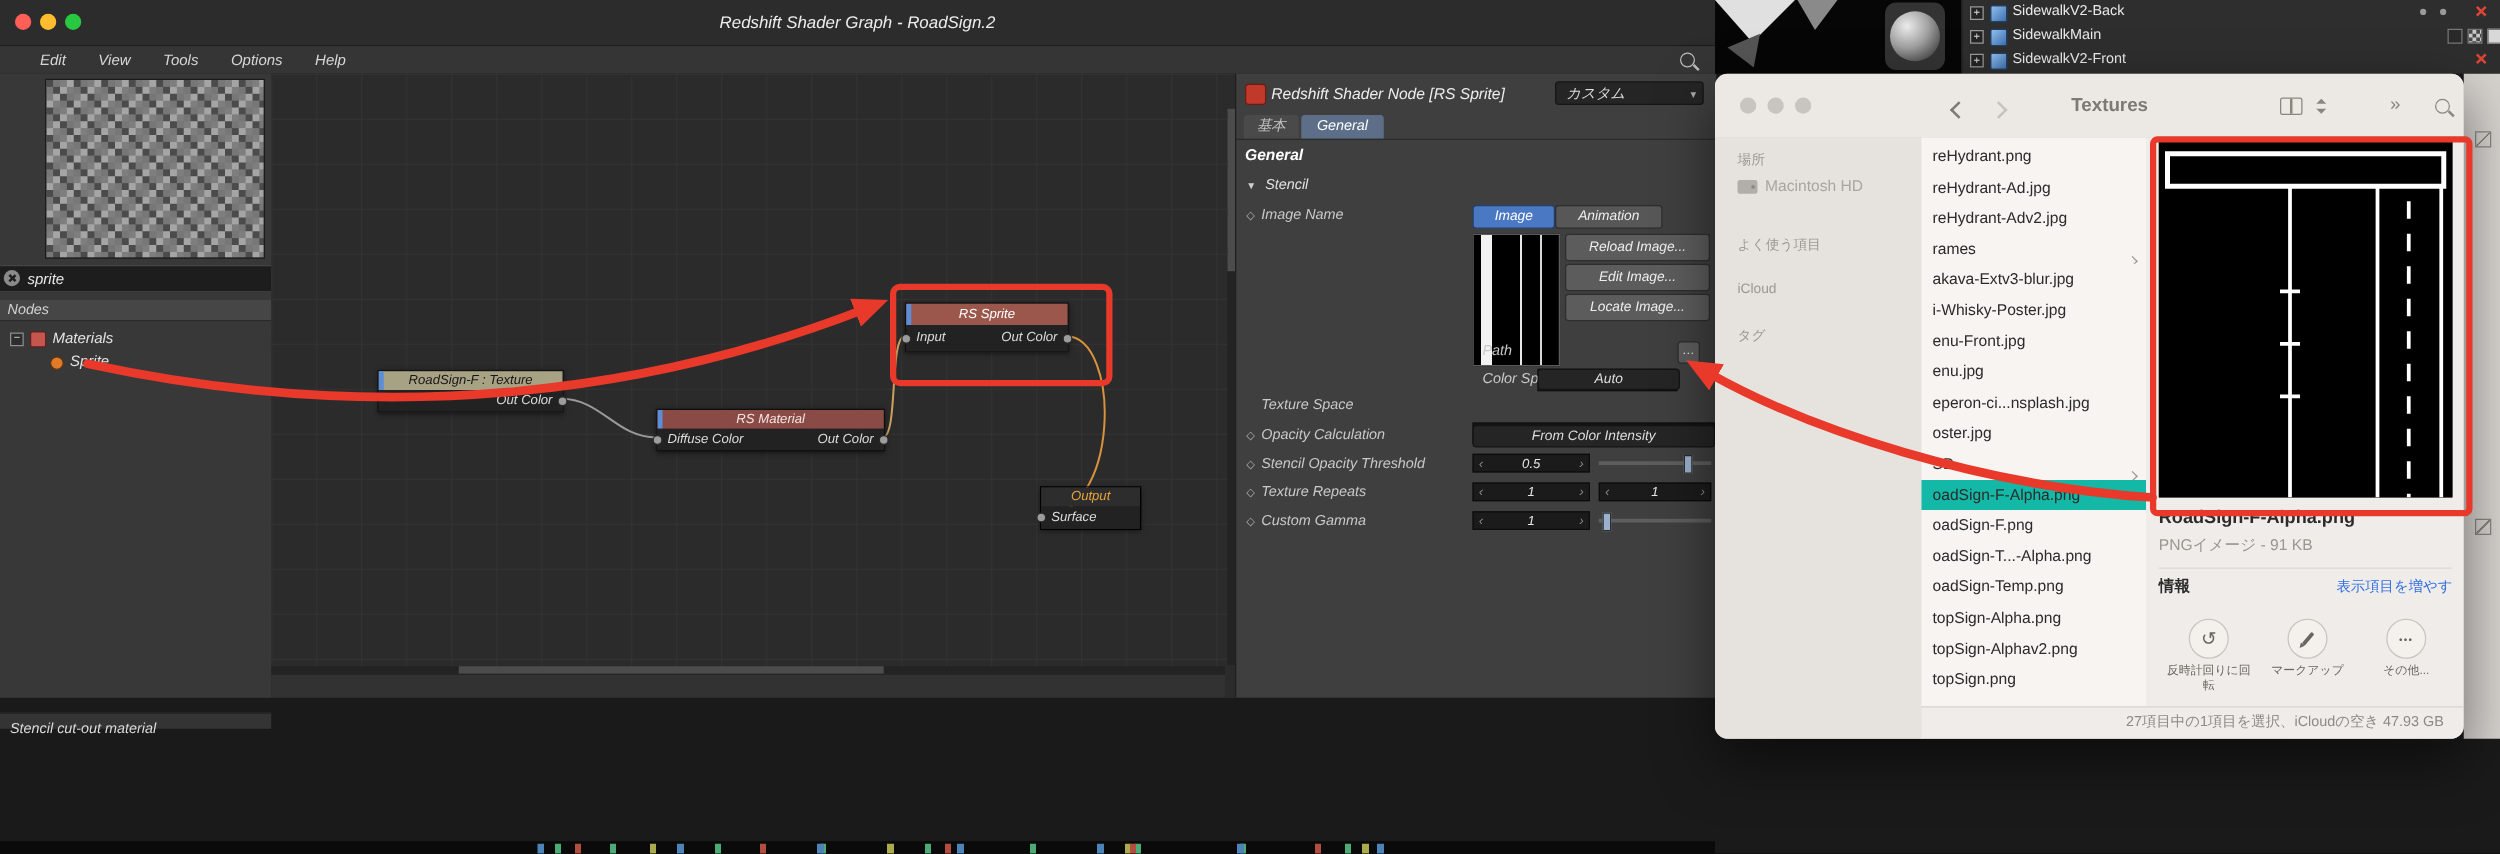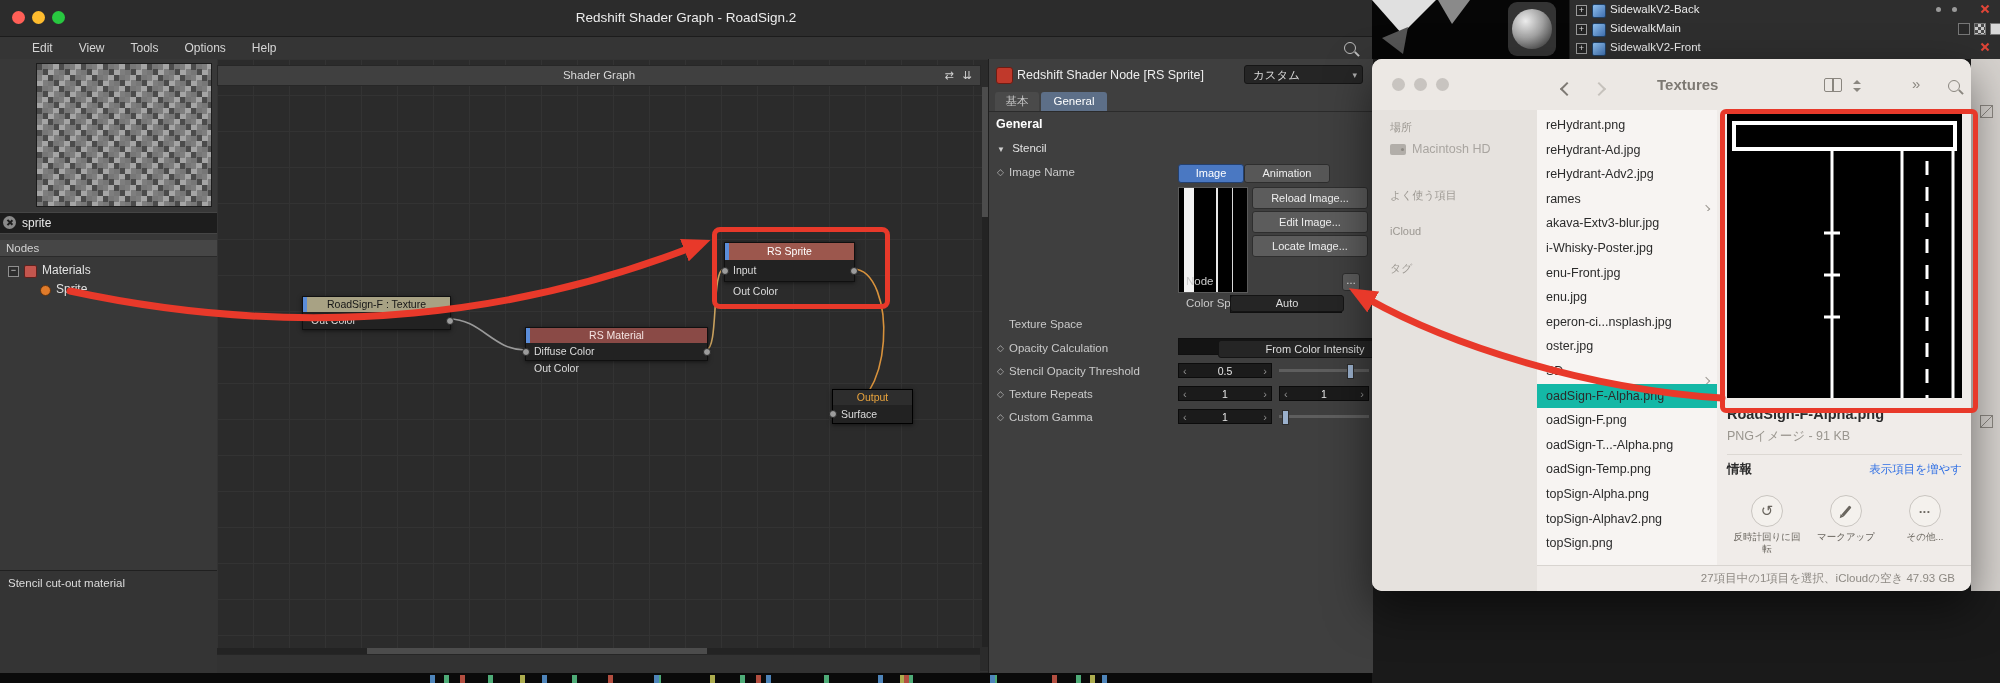--- a/index.html
+++ b/index.html
@@ -1,21 +1,21 @@
 <!DOCTYPE html>
 <html><head>
 <meta charset="utf-8">
 <style>
   html,body{margin:0;padding:0;background:#000;}
   #stage{position:relative;width:2000px;height:683px;overflow:hidden;
          font-family:"Liberation Sans","DejaVu Sans",sans-serif;background:#1a1a1a;
          -webkit-font-smoothing:antialiased;}
 
   
-  .rs-window{position:absolute;left:0;top:0;width:1372px;height:673px;background:#3a3a3a;z-index:2;}
+  .rs-window{position:absolute;left:0;top:0;width:1372px;height:558px;background:#3a3a3a;z-index:2;font-style:italic;}
   .rs-titlebar{position:absolute;left:0;top:0;right:0;height:36px;background:#2c2c2c;border-bottom:1px solid #1c1c1c;}
   .rs-title{position:absolute;left:0;right:0;top:0;line-height:36px;text-align:center;font-size:13.5px;color:#ececec;}
   .tl{position:absolute;top:11px;width:13px;height:13px;border-radius:50%;}
   .tl.r{left:12px;background:#ff5f57;} .tl.y{left:32px;background:#febc2e;} .tl.g{left:52px;background:#28c840;}
   .rs-menubar{position:absolute;left:0;top:37px;right:0;height:22px;background:#353535;border-bottom:1px solid #202020;
               display:flex;align-items:center;gap:26px;padding-left:32px;color:#d6d6d6;font-size:12px;}
   .icon-menu{position:absolute;left:7px;top:44px;width:15px;height:9px;border-top:2px solid #ddd;border-bottom:2px solid #ddd;}
   .icon-menu::after{content:"";position:absolute;left:0;right:0;top:2.5px;height:2px;background:#ddd;}
   .icon-search{position:relative;display:inline-block;width:10px;height:10px;border:1.6px solid currentColor;border-radius:50%;}
   .icon-search::after{content:"";position:absolute;width:6px;height:1.8px;background:currentColor;transform:rotate(45deg);right:-5px;bottom:-2px;}
@@ -52,21 +52,21 @@
   .g-scroll-v{position:absolute;right:0;top:28px;bottom:26px;width:6px;background:#232323;}
   .g-scroll-v .h{position:absolute;left:0;right:0;top:0;height:130px;background:#4c4c4c;}
   .g-scroll-h{position:absolute;left:0;right:8px;bottom:18px;height:7px;background:#232323;}
   .g-scroll-h .h{position:absolute;top:0;bottom:0;left:150px;width:340px;background:#4c4c4c;}
   .g-footer{position:absolute;left:0;right:8px;bottom:0;height:18px;background:#323232;border-top:1px solid #262626;}
   .wires{position:absolute;left:0;top:0;pointer-events:none;}
   .node{position:absolute;border:1px solid #101010;box-shadow:0 1px 4px rgba(0,0,0,.55);font-size:10.5px;}
   .node .hd{position:relative;height:15px;line-height:15px;text-align:center;white-space:nowrap;overflow:hidden;}
   .node .hd::before{content:"";position:absolute;left:0;top:0;bottom:0;width:4px;background:#5b8dd9;}
   .node .bd{position:relative;background:#222;color:#dcdcdc;display:flex;justify-content:space-between;
-            padding:0 8px;height:17px;line-height:17px;flex-direction:column;}
+            padding:0 8px;height:17px;line-height:17px;}
   .pt{position:absolute;width:6px;height:6px;border-radius:50%;background:#9c9c9c;border:1px solid #2a2a2a;top:50%;margin-top:-4px;}
   .pt.l{left:-4px;} .pt.r{right:-4px;}
   .n-tex{left:85px;top:237px;width:147px;}  .n-tex .hd{background:#a8a284;color:#161616;} .n-tex .bd{justify-content:flex-end;}
   .n-mat{left:308px;top:268px;width:181px;} .n-mat .hd{background:#8a4a46;color:#f4e4e2;}
   .n-spr{left:507px;top:183px;width:129px;} .n-spr .hd{background:#9c574d;color:#fff;height:17px;line-height:17px;}
   .n-spr .bd{height:21px;line-height:21px;}
   .n-out{left:615px;top:330px;width:79px;border-color:#000;} .n-out .hd{background:#2d2d2d;color:#e8a33d;}
   .n-out .hd::before{display:none;} .n-out .bd{justify-content:flex-start;height:18px;line-height:18px;}
 
   
@@ -263,27 +263,20 @@
         <span style="position:absolute;left:42px;">Materials</span>
       </div>
       <div class="tree-row" style="top:222px;">
         <span class="tree-ico-spr"></span>
         <span style="position:absolute;left:56px;">Sprite</span>
       </div>
       <div class="lp-comment">Stencil cut-out material</div>
     </div>
 
     <div class="graph">
-      <div class="g-header">
-        <div class="g-title">Shader Graph</div>
-        <div class="g-hicons">
-          <span>⇄</span>
-          <span>⇊</span>
-        </div>
-      </div>
 
       <svg class="wires" width="763" height="614">
         <path d="M232,260 C264,260 276,291 308,291" stroke="#9a9a9a" stroke-width="1.6" fill="none"></path>
         <path d="M489,291 C502,291 494,210 507,210" stroke="#c9a15e" stroke-width="1.6" fill="none"></path>
         <path d="M636,210 C680,210 680,355 615,355" stroke="#d8923c" stroke-width="1.6" fill="none"></path>
       </svg>
 
       <div class="node n-tex">
         <div class="hd">RoadSign-F : Texture</div>
         <div class="bd">
@@ -345,35 +338,35 @@
       <span class="dia" style="top:108px;">◇</span>
       <span class="a-label" style="top:107px;">Image Name</span>
       <div class="a-btn blue" style="left:189px;top:105px;width:64px;height:17px;line-height:17px;font-size:11px;">Image</div>
       <div class="a-btn" style="left:255px;top:105px;width:84px;height:17px;line-height:17px;font-size:11px;background:#575757;">Animation</div>
 
       <div class="a-thumb"></div>
       <div class="a-btn" style="left:263px;top:128px;width:114px;height:20px;line-height:20px;font-size:11px;">Reload Image...</div>
       <div class="a-btn" style="left:263px;top:152px;width:114px;height:20px;line-height:20px;font-size:11px;">Edit Image...</div>
       <div class="a-btn" style="left:263px;top:176px;width:114px;height:20px;line-height:20px;font-size:11px;">Locate Image...</div>
 
-      <span class="a-label" style="left:197px;top:216px;">Node</span>
+      <span class="a-label" style="left:197px;top:216px;">Path</span>
       <div class="a-input" style="left:241px;top:214px;width:110px;height:16px;">
         <span class="a-sel">/Users/mikit</span>
       </div>
       <div class="a-btn" style="left:353px;top:214px;width:16px;height:16px;line-height:14px;font-size:10px;">…</div>
 
       <span class="a-label" style="left:197px;top:238px;">Color Space</span>
       <div class="a-btn dark" style="left:241px;top:236px;width:112px;height:15px;line-height:15px;font-size:11px;">Auto</div>
 
       <div class="a-input" style="left:189px;top:257px;width:192px;height:15px;background:#141414;"></div>
       <span class="a-label" style="top:259px;">Texture Space</span>
 
       <span class="dia" style="top:284px;">◇</span>
       <span class="a-label" style="top:283px;">Opacity Calculation</span>
-      <div class="a-btn dark" style="left:189px;top:281px;width:192px;height:16px;line-height:16px;font-size:11px;margin-left:40px;">From Color Intensity</div>
+      <div class="a-btn dark" style="left:189px;top:281px;width:192px;height:16px;line-height:16px;font-size:11px;">From Color Intensity</div>
 
       <span class="dia" style="top:307px;">◇</span>
       <span class="a-label" style="top:306px;">Stencil Opacity Threshold</span>
       <div class="stepper" style="left:189px;top:304px;width:94px;">
         <span class="ar">‹</span>
         <span>0.5</span>
         <span class="ar">›</span>
       </div>
       <div class="slider" style="left:290px;top:304px;width:90px;">
         <div class="track"></div>

